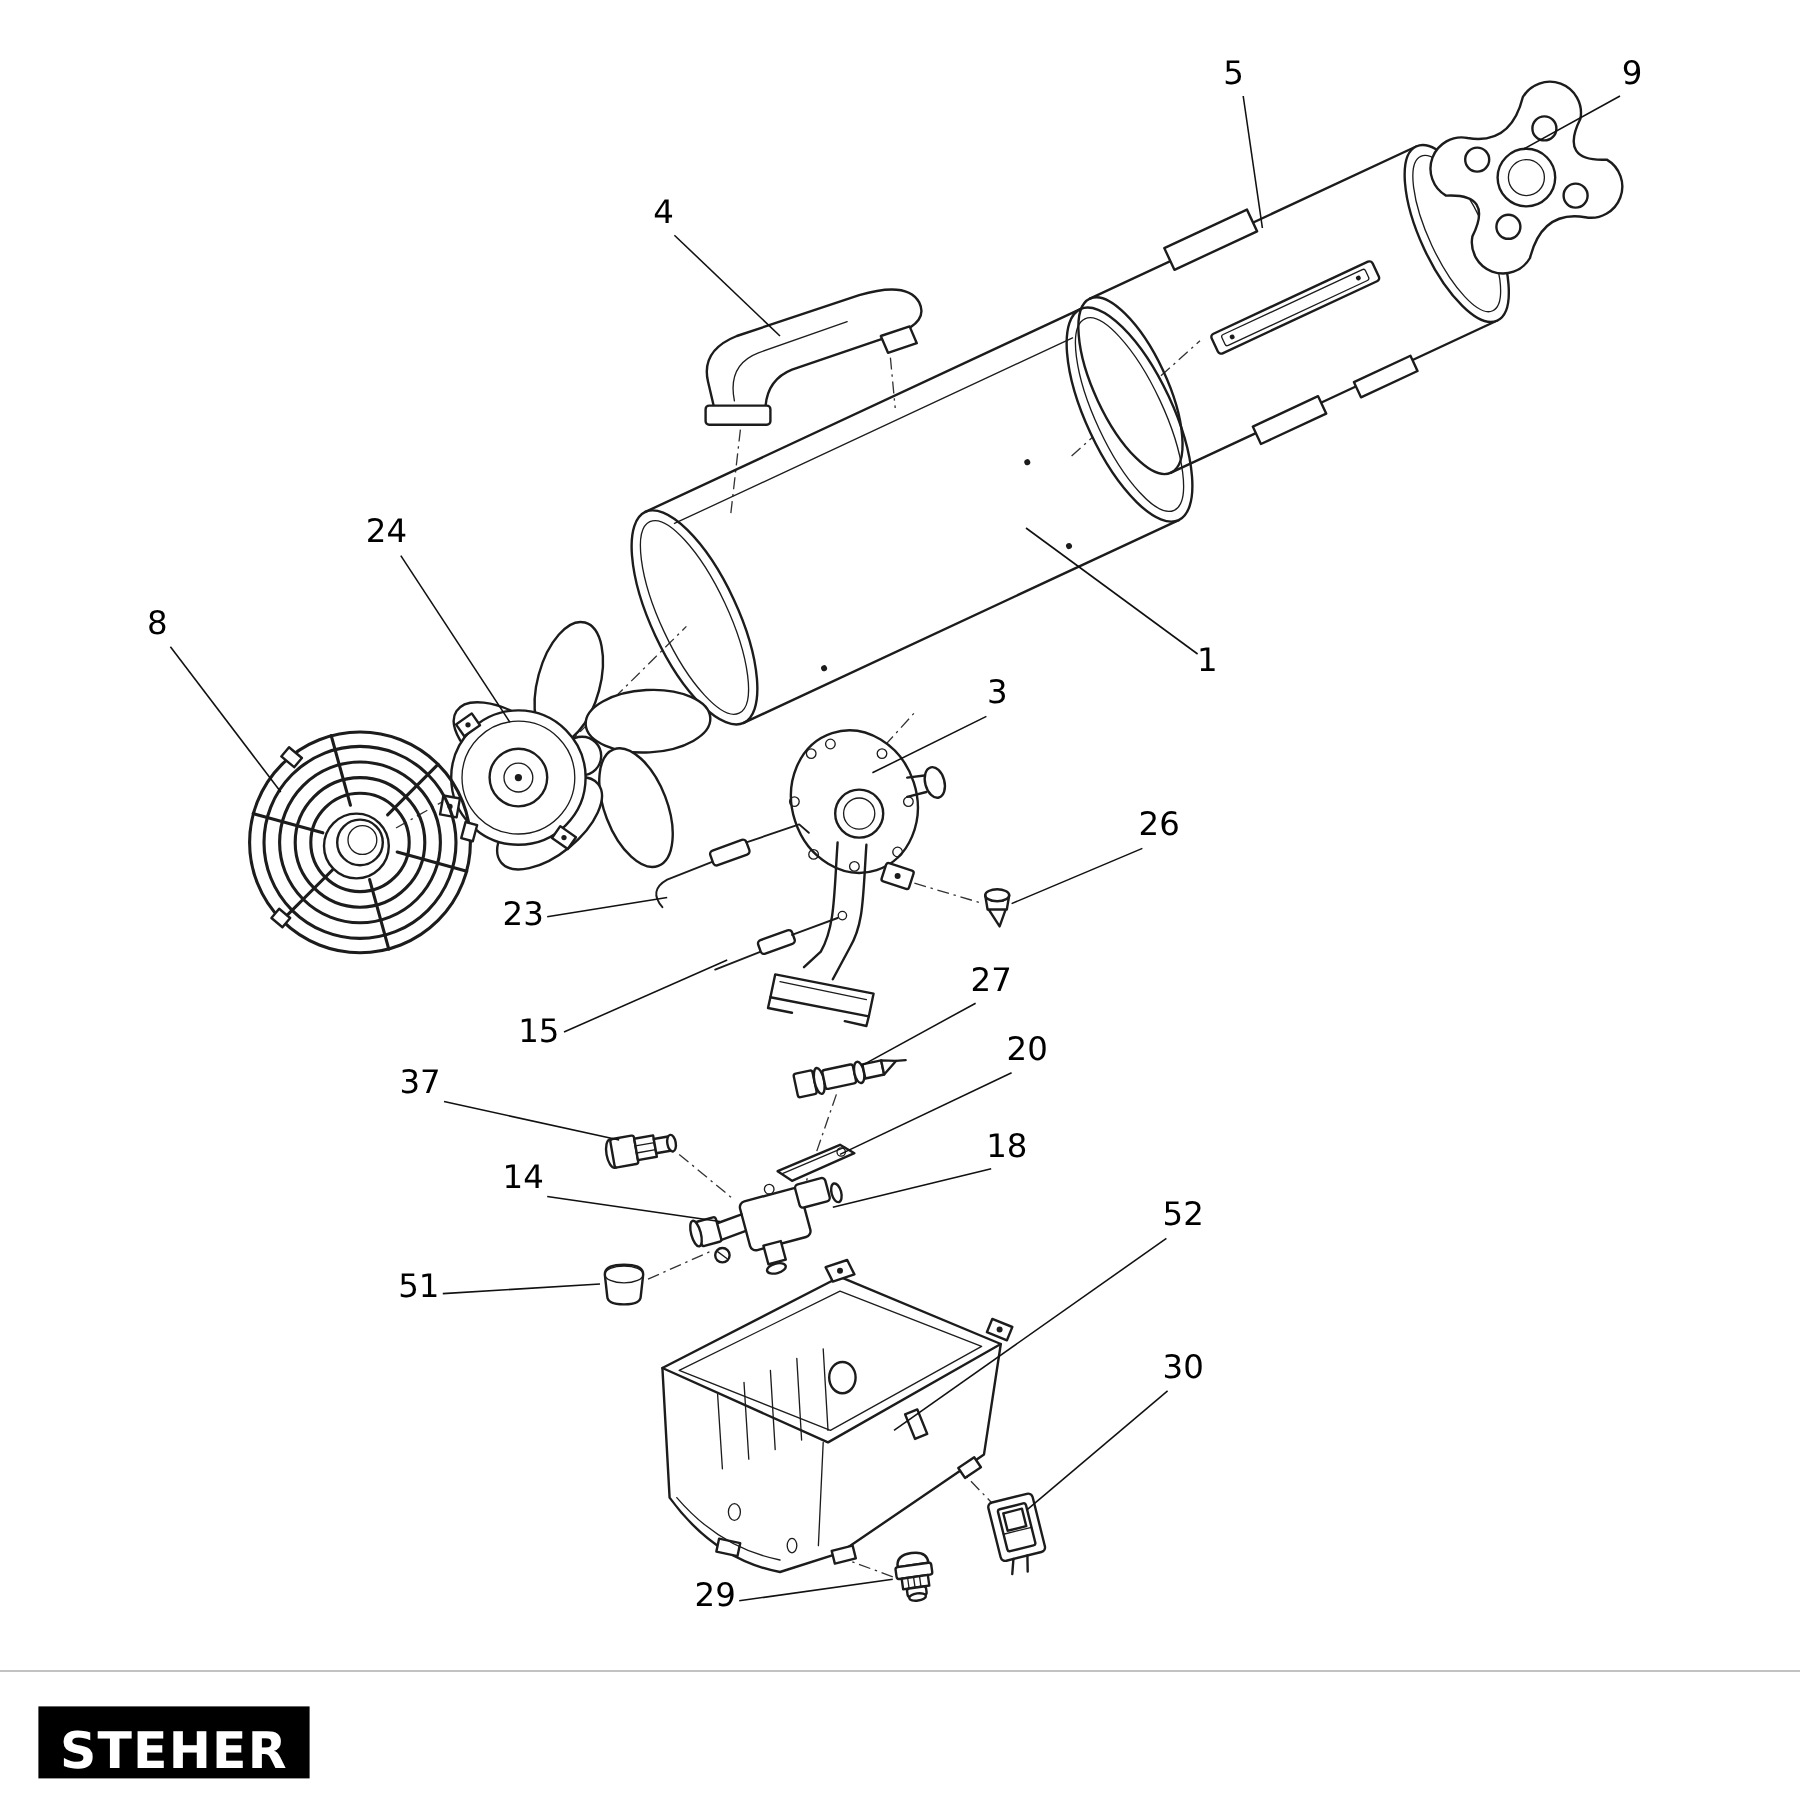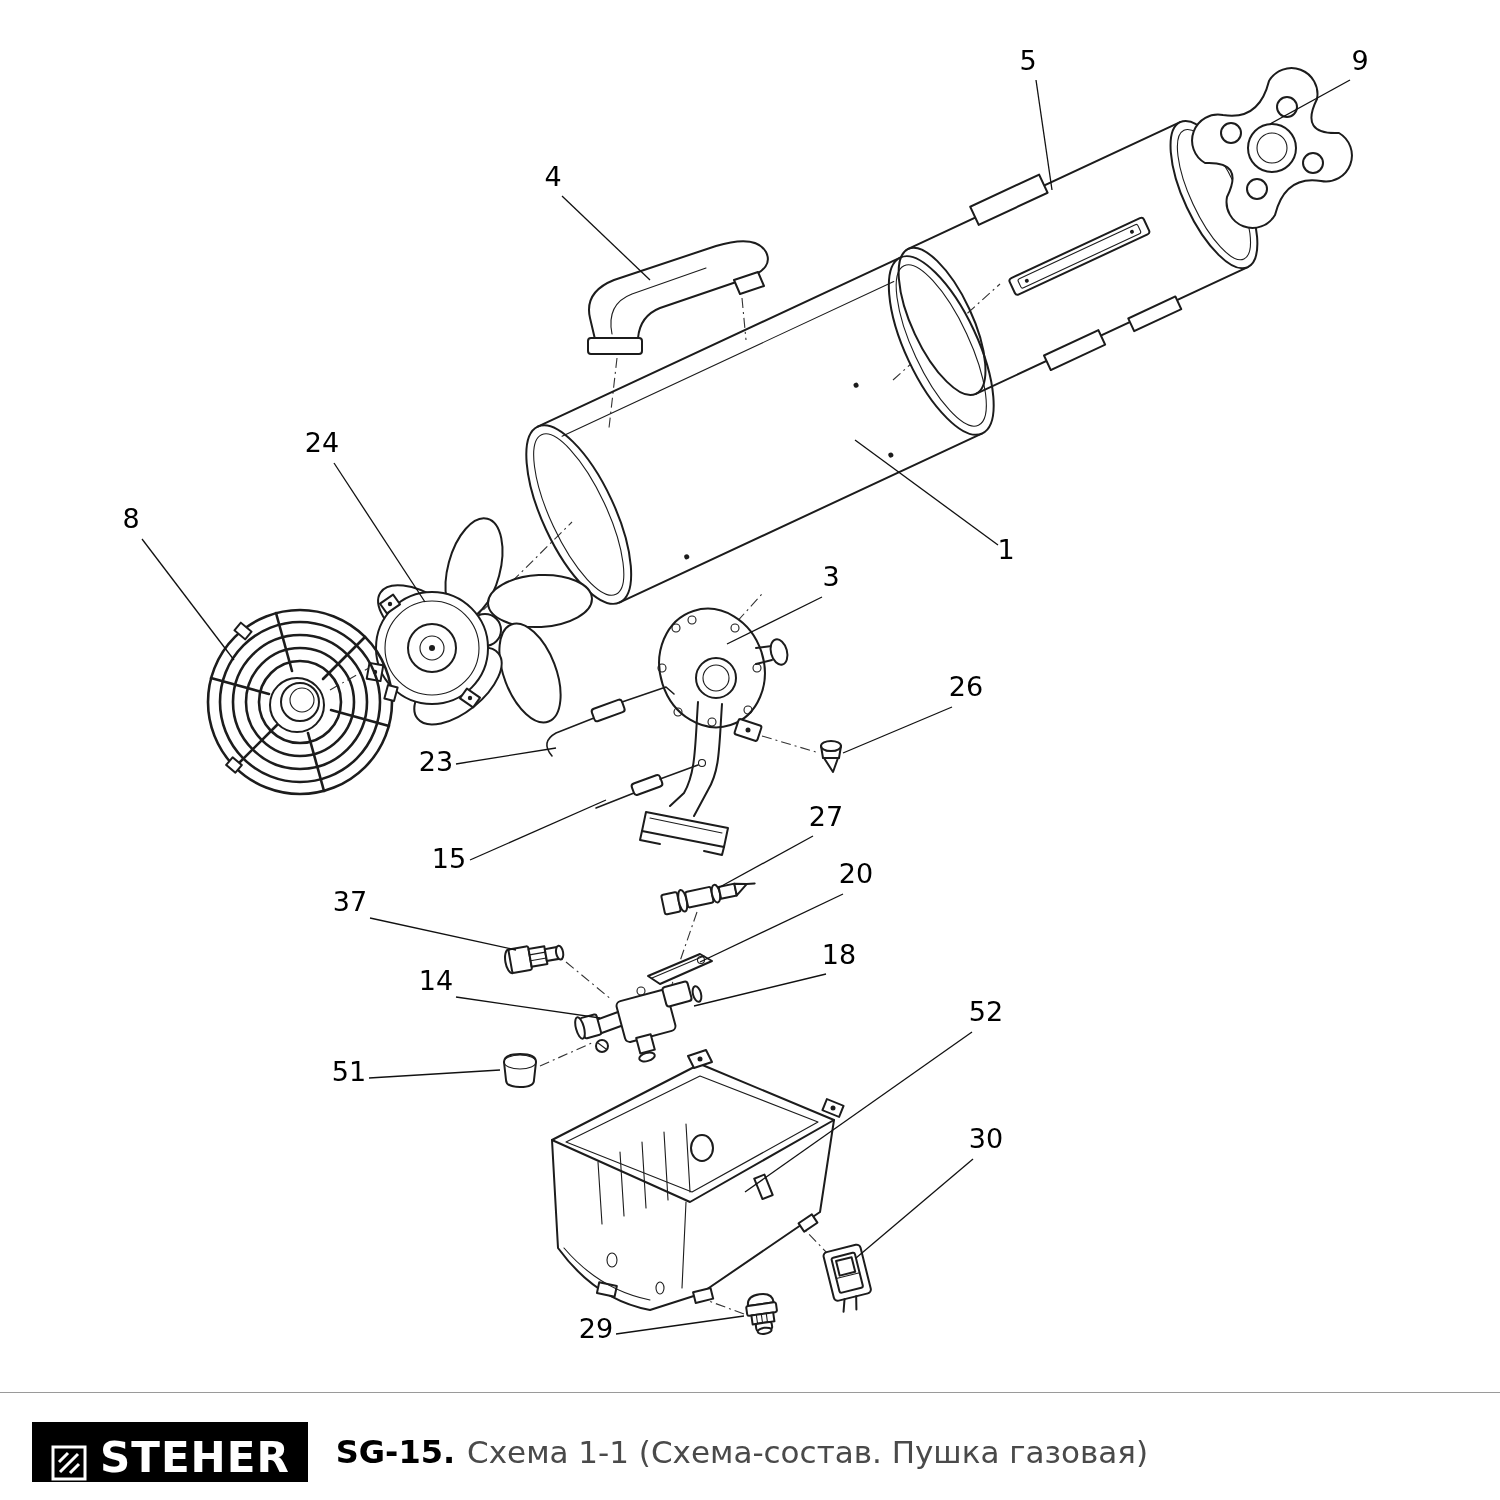--- a/index.html
+++ b/index.html
@@ -13,21 +13,21 @@
   .md{stroke-width:1.6;}
   .fw{fill:#fff;}
   .dk{fill:#1c1c1c;stroke:none;}
   .g8{stroke-width:2.6;}
   .dash{stroke:#333;stroke-width:1.1;stroke-dasharray:10 4 2 4;fill:none;}
   .leader{stroke:#111;stroke-width:1.3;fill:none;}
   .lbl{font-family:"DejaVu Sans", sans-serif;font-size:27px;fill:#000;text-anchor:middle;}
   .rule{position:absolute;left:0;top:1392px;width:1500px;height:1px;background:#9a9a9a;}
   .footer{position:absolute;left:32px;top:1422px;display:flex;align-items:center;gap:28px;}
   .logo{display:flex;align-items:flex-end;gap:12px;background:#000;color:#fff;height:60px;
-        padding:0 18px;font-size:42px;font-weight:bold;letter-spacing:1px;}
+        padding:0 18px;font-size:42px;font-weight:bold;letter-spacing:1px;flex-direction:column;}
   .caption{font-size:31px;color:#4a4a4a;white-space:nowrap;}
   .caption b{color:#000;font-weight:bold;margin-right:12px;font-size:32px;}
 </style>
 </head>
 <body>
 
 <svg width="1500" height="1390" viewBox="0 0 1500 1390">
 
   <g>
     <line class="dash" x1="617" y1="358" x2="609" y2="428"></line>
@@ -318,16 +318,13 @@
 <div class="rule"></div>
 
 <div class="footer">
   <div class="logo">
     <svg width="38" height="38" viewBox="0 0 38 38">
       <rect x="3" y="3" width="32" height="32" fill="none" stroke="#fff" stroke-width="3"></rect>
       <path d="M 10,28 L 28,10 M 9,18 L 18,9 M 20,29 L 29,20" stroke="#fff" stroke-width="3" fill="none"></path>
     </svg>
     <span>STEHER</span>
   </div>
-  <div class="caption">
-    <b>SG-15.</b><span>Схема 1-1 (Схема-состав. Пушка газовая)</span>
-  </div>
 </div>
 
 </body></html>

